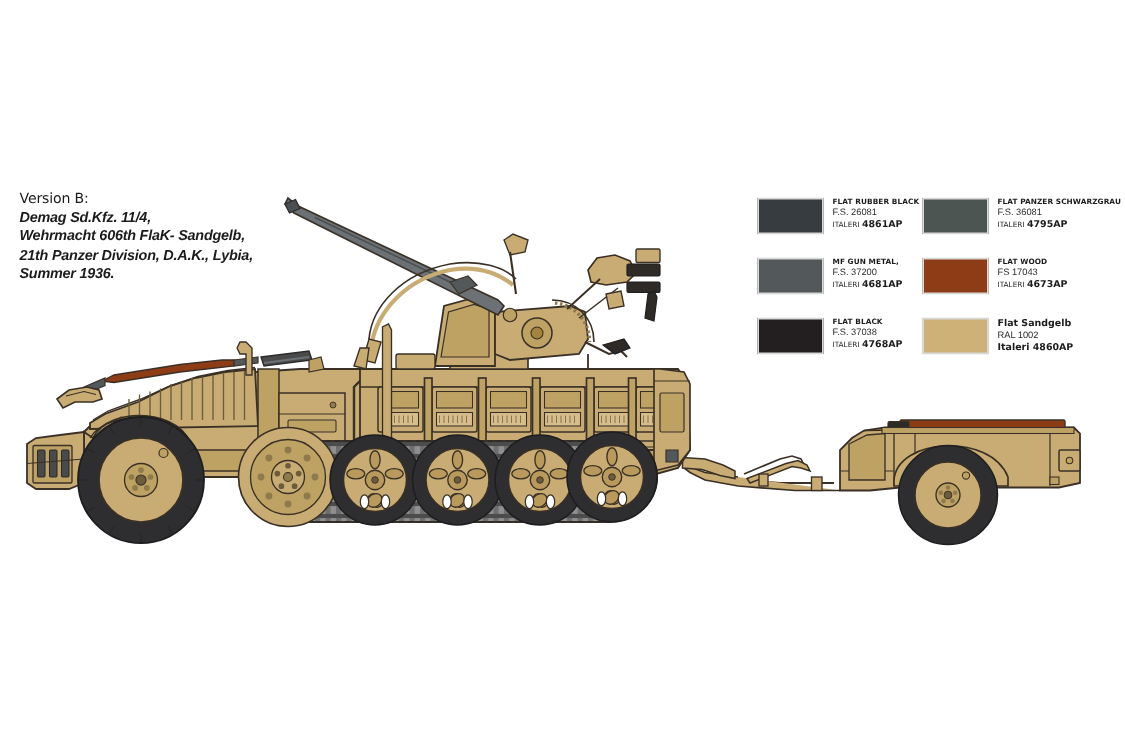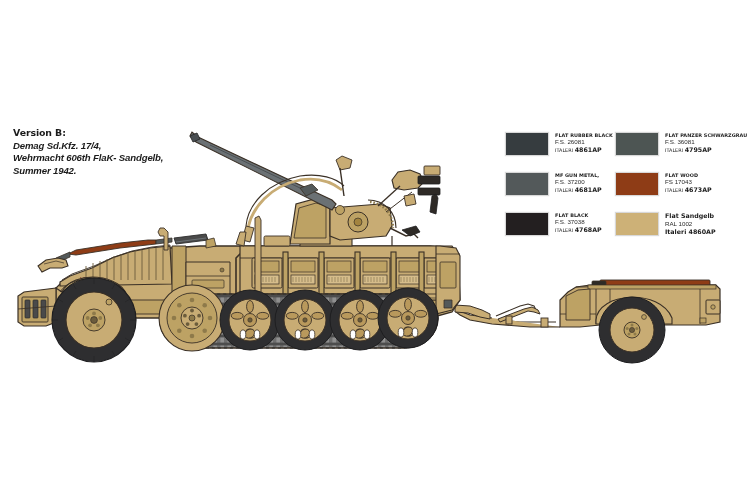--- a/index.html
+++ b/index.html
@@ -26,21 +26,21 @@
 
   
   #caption {
     position: absolute;
     left: 13px;
     top: 127px;
     width: 230px;
   }
   #caption .cap-title {
     font-family: "DejaVu Sans", sans-serif;
-    font-weight: bold;
+    font-weight: normal;
     font-size: 9.4px;
     line-height: 12.6px;
     color: #1b1b1b;
     letter-spacing: -0.1px;
   }
   #caption .cap-line {
     font-family: "Liberation Sans", sans-serif;
     font-style: italic;
     font-weight: bold;
     font-size: 9.6px;
@@ -132,23 +132,24 @@
     pointer-events: none;
   }
 </style>
 </head>
 <body>
 
 <div id="page">
 
   <div id="caption">
     <div class="cap-title">Version B:</div>
-    <div class="cap-line">Demag Sd.Kfz. 17/4,</div>
+    <div class="cap-line">Demag Sd.Kfz. 11/4,</div>
     <div class="cap-line">Wehrmacht 606th FlaK- Sandgelb,</div>
-    <div class="cap-line">Summer 1942.</div>
+    <div class="cap-line">21th Panzer Division, D.A.K., Lybia,</div>
+    <div class="cap-line">Summer 1936.</div>
   </div>
 
   <div id="legend">
     <div class="legend-grid">
 
       <div class="legend-item">
         <div class="swatch" style="background:#363c3f"></div>
         <div class="legend-text">
           <div class="lg-name">Flat Rubber Black</div>
           <div class="lg-fs">F.S. 26081</div>

